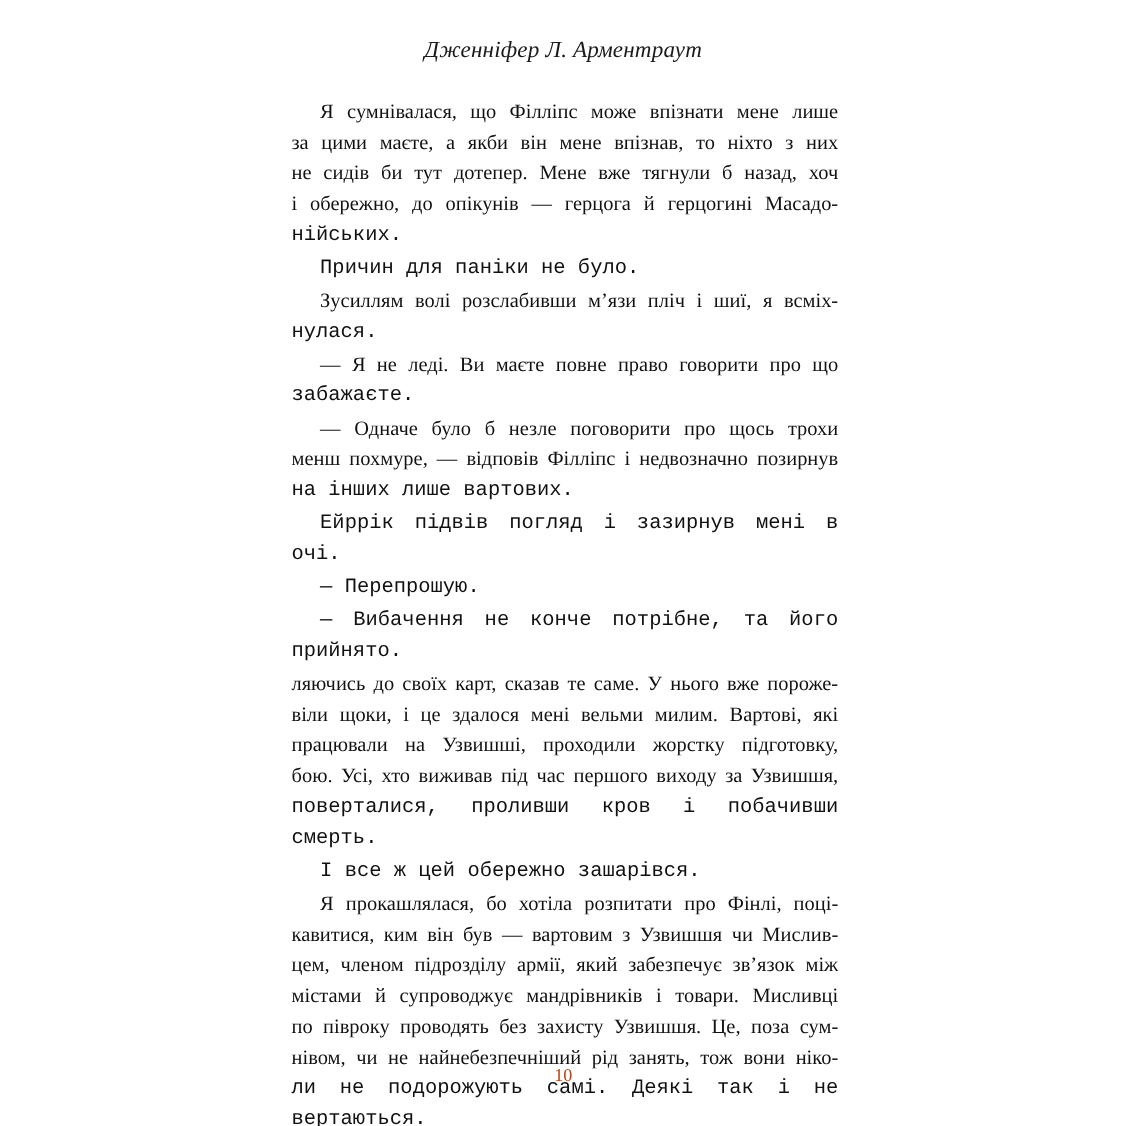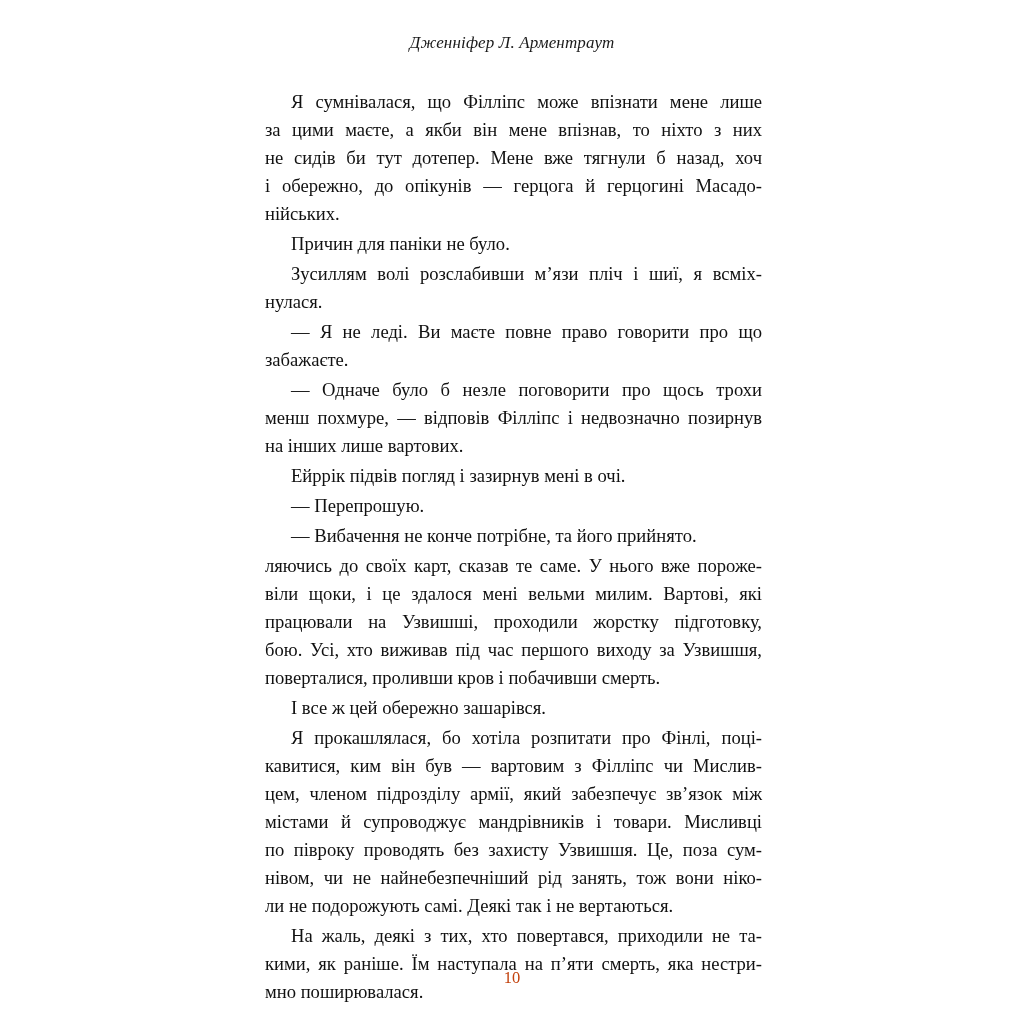--- a/index.html
+++ b/index.html
@@ -17,21 +17,21 @@
     color: #141414;
     box-sizing: border-box;
   }
   .running-head {
     position: absolute;
     top: 33px;
     left: 0;
     width: 1024px;
     text-align: center;
     font-style: italic;
-    font-size: 17px;
+    font-size: 21px;
     letter-spacing: 0.15px;
     color: #1a1a1a;
   }
   .text-block {
     position: absolute;
     top: 86px;
     left: 263px;
     width: 501px;
     font-size: 18.6px;
     line-height: 28px;
@@ -49,20 +49,21 @@
     display: block;
     text-align: justify;
     text-align-last: justify;
     white-space: pre-wrap;
   }
   .ln.first {
     text-indent: 26px;
   }
   .ln.last {
     text-align-last: left;
+    font-family: Liberation Mono, monospace;
   }
   .folio {
     position: absolute;
     top: 968px;
     left: 0;
     width: 1024px;
     text-align: center;
     font-size: 16.5px;
     color: #c2410c;
   }
@@ -113,21 +114,21 @@
         <span class="ln">віли щоки, і це здалося мені вельми милим. Вартові, які</span>
         <span class="ln">працювали на Узвишші, проходили жорстку підготовку,</span>
         <span class="ln">бою. Усі, хто виживав під час першого виходу за Узвишшя,</span>
         <span class="ln last">поверталися, проливши кров і побачивши смерть.</span>
       </p>
       <p style="text-indent: 0px;">
         <span class="ln first last">І все ж цей обережно зашарівся.</span>
       </p>
       <p style="text-indent: 0px;">
         <span class="ln first">Я прокашлялася, бо хотіла розпитати про Фінлі, поці-</span>
-        <span class="ln">кавитися, ким він був — вартовим з Філліпс чи Мислив-</span>
+        <span class="ln">кавитися, ким він був — вартовим з Узвишшя чи Мислив-</span>
         <span class="ln">цем, членом підрозділу армії, який забезпечує зв’язок між</span>
         <span class="ln">містами й супроводжує мандрівників і товари. Мисливці</span>
         <span class="ln">по півроку проводять без захисту Узвишшя. Це, поза сум-</span>
         <span class="ln">нівом, чи не найнебезпечніший рід занять, тож вони ніко-</span>
         <span class="ln last">ли не подорожують самі. Деякі так і не вертаються.</span>
       </p>
       <p style="text-indent: 0px;">
         <span class="ln first">На жаль, деякі з тих, хто повертався, приходили не та-</span>
         <span class="ln">кими, як раніше. Їм наступала на п’яти смерть, яка нестри-</span>
         <span class="ln last">мно поширювалася.</span>

